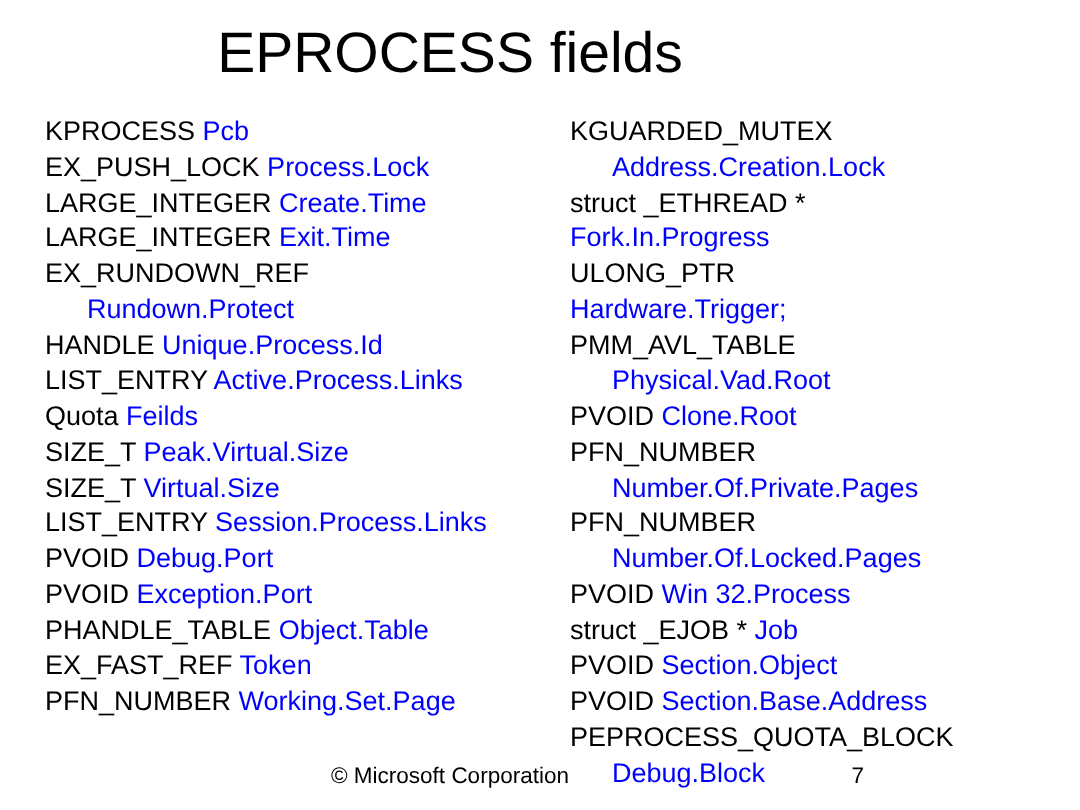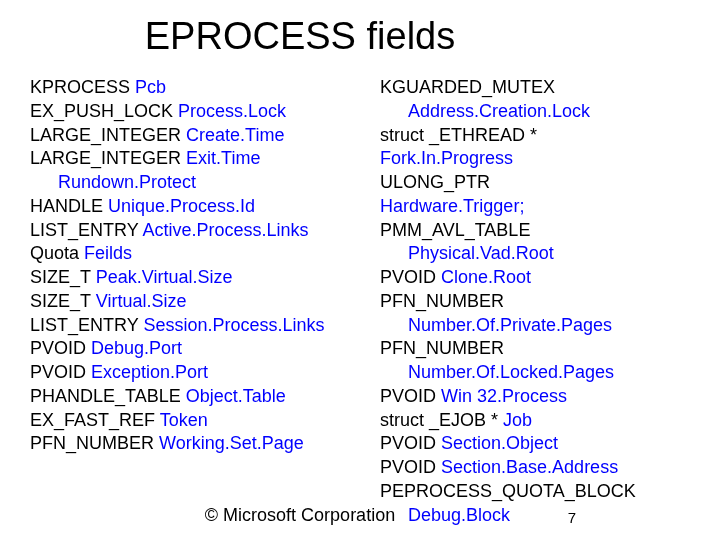--- a/index.html
+++ b/index.html
@@ -40,21 +40,21 @@
   .type { color: #000; }
   .member { color: #0000ff; }
   .indent { padding-left: 28px; display: block; }
   .entry { white-space: normal; }
   .footer {
     position: absolute;
     bottom: 14px;
     left: 0;
     width: 100%;
     text-align: center;
-    font-size: 18px;
+    font-size: 15px;
     color: #000;
   }
   .pagenum {
     position: absolute;
     bottom: 14px;
     right: 24px;
     font-size: 15px;
     color: #000;
   }
 </style>
@@ -63,21 +63,21 @@
 
 <div class="slide">
   <div class="title">EPROCESS fields</div>
 
   <div class="columns">
     <div class="col col-left" id="col-left">
         <div class="entry"><span class="type">KPROCESS</span> <span class="member">Pcb</span></div>
         <div class="entry"><span class="type">EX_PUSH_LOCK</span> <span class="member">Process.Lock</span></div>
         <div class="entry"><span class="type">LARGE_INTEGER</span> <span class="member">Create.Time</span></div>
         <div class="entry"><span class="type">LARGE_INTEGER</span> <span class="member">Exit.Time</span></div>
-        <div class="entry"><span class="member indent">Rundown.Protect</span></div>
+        <div class="entry"><span class="type">EX_RUNDOWN_REF</span><span class="member indent">Rundown.Protect</span></div>
         <div class="entry"><span class="type">HANDLE</span> <span class="member">Unique.Process.Id</span></div>
         <div class="entry"><span class="type">LIST_ENTRY</span> <span class="member">Active.Process.Links</span></div>
         <div class="entry"><span class="type">Quota</span> <span class="member">Feilds</span></div>
         <div class="entry"><span class="type">SIZE_T</span> <span class="member">Peak.Virtual.Size</span></div>
         <div class="entry"><span class="type">SIZE_T</span> <span class="member">Virtual.Size</span></div>
         <div class="entry"><span class="type">LIST_ENTRY</span> <span class="member">Session.Process.Links</span></div>
         <div class="entry"><span class="type">PVOID</span> <span class="member">Debug.Port</span></div>
         <div class="entry"><span class="type">PVOID</span> <span class="member">Exception.Port</span></div>
         <div class="entry"><span class="type">PHANDLE_TABLE</span> <span class="member">Object.Table</span></div>
         <div class="entry"><span class="type">EX_FAST_REF</span> <span class="member">Token</span></div>

